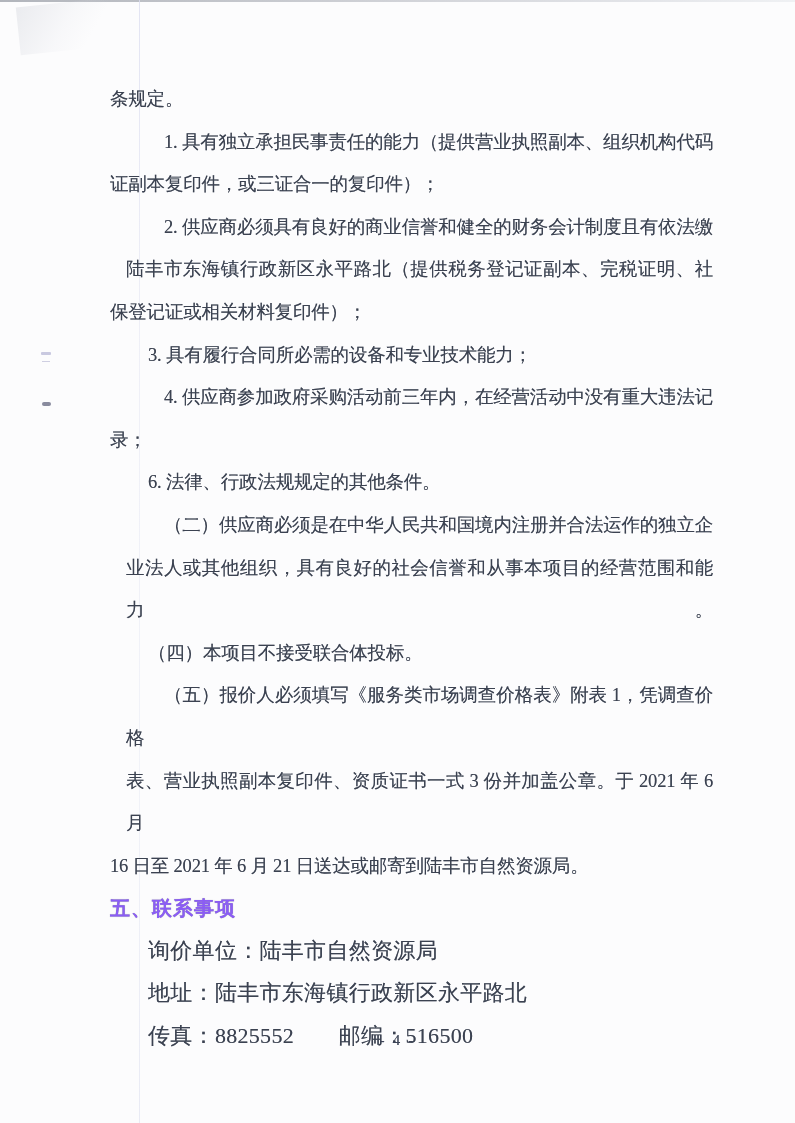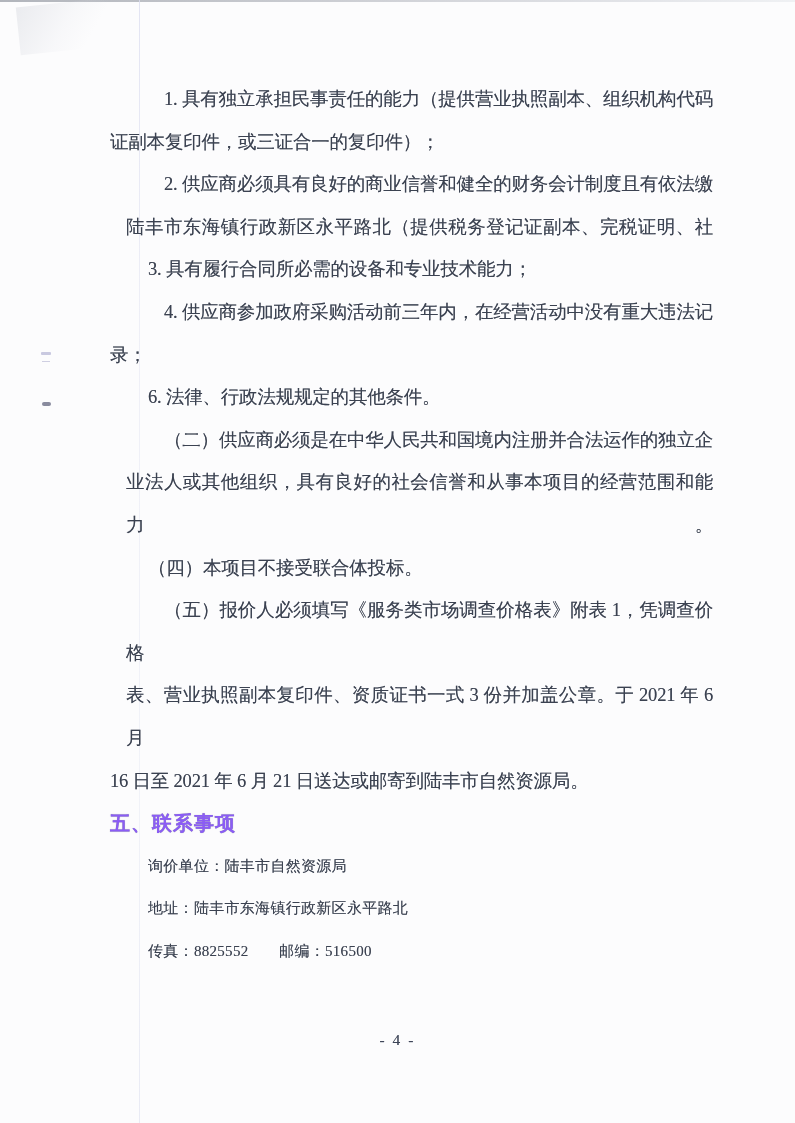--- a/index.html
+++ b/index.html
@@ -67,21 +67,21 @@
   }
   .heading {
     font-weight: bold;
     color: #8b5cf6;
     font-size: 20px;
     letter-spacing: 1px;
     text-shadow: 0 0 .7px rgba(43,51,66,.6);
   }
   .contact {
     text-indent: 38px;
-    font-size: 15px;
+    font-size: 22px;
     letter-spacing: 0.3px;
   }
   .page-number {
     position: absolute;
     left: 0; top: 1031px;
     width: 795px;
     text-align: center;
     color: #3c4456;
     font-size: 15.5px;
     letter-spacing: 2px;
@@ -93,24 +93,26 @@
 
 <div class="page">
 
   <div class="artifact top-edge"></div>
   <div class="artifact v-line"></div>
   <div class="artifact smudge"></div>
   <div class="artifact dot-a"></div>
   <div class="artifact dot-b"></div>
 
   <main class="text-block">
+    <p class="line">条规定。</p>
     <p class="line ind just">1. 具有独立承担民事责任的能力（提供营业执照副本、组织机构代码</p>
     <p class="line">证副本复印件，或三证合一的复印件）；</p>
     <p class="line ind just">2. 供应商必须具有良好的商业信誉和健全的财务会计制度且有依法缴</p>
     <p class="line just">陆丰市东海镇行政新区永平路北（提供税务登记证副本、完税证明、社</p>
+    <p class="line">保登记证或相关材料复印件）；</p>
     <p class="line ind">3. 具有履行合同所必需的设备和专业技术能力；</p>
     <p class="line ind just">4. 供应商参加政府采购活动前三年内，在经营活动中没有重大违法记</p>
     <p class="line">录；</p>
     <p class="line ind">6. 法律、行政法规规定的其他条件。</p>
     <p class="line ind just">（二）供应商必须是在中华人民共和国境内注册并合法运作的独立企</p>
     <p class="line just">业法人或其他组织，具有良好的社会信誉和从事本项目的经营范围和能力。</p>
     <p class="line ind">（四）本项目不接受联合体投标。</p>
     <p class="line ind just">（五）报价人必须填写《服务类市场调查价格表》附表 1，凭调查价格</p>
     <p class="line just">表、营业执照副本复印件、资质证书一式 3 份并加盖公章。于 2021 年 6 月</p>
     <p class="line">16 日至 2021 年 6 月 21 日送达或邮寄到陆丰市自然资源局。</p>

